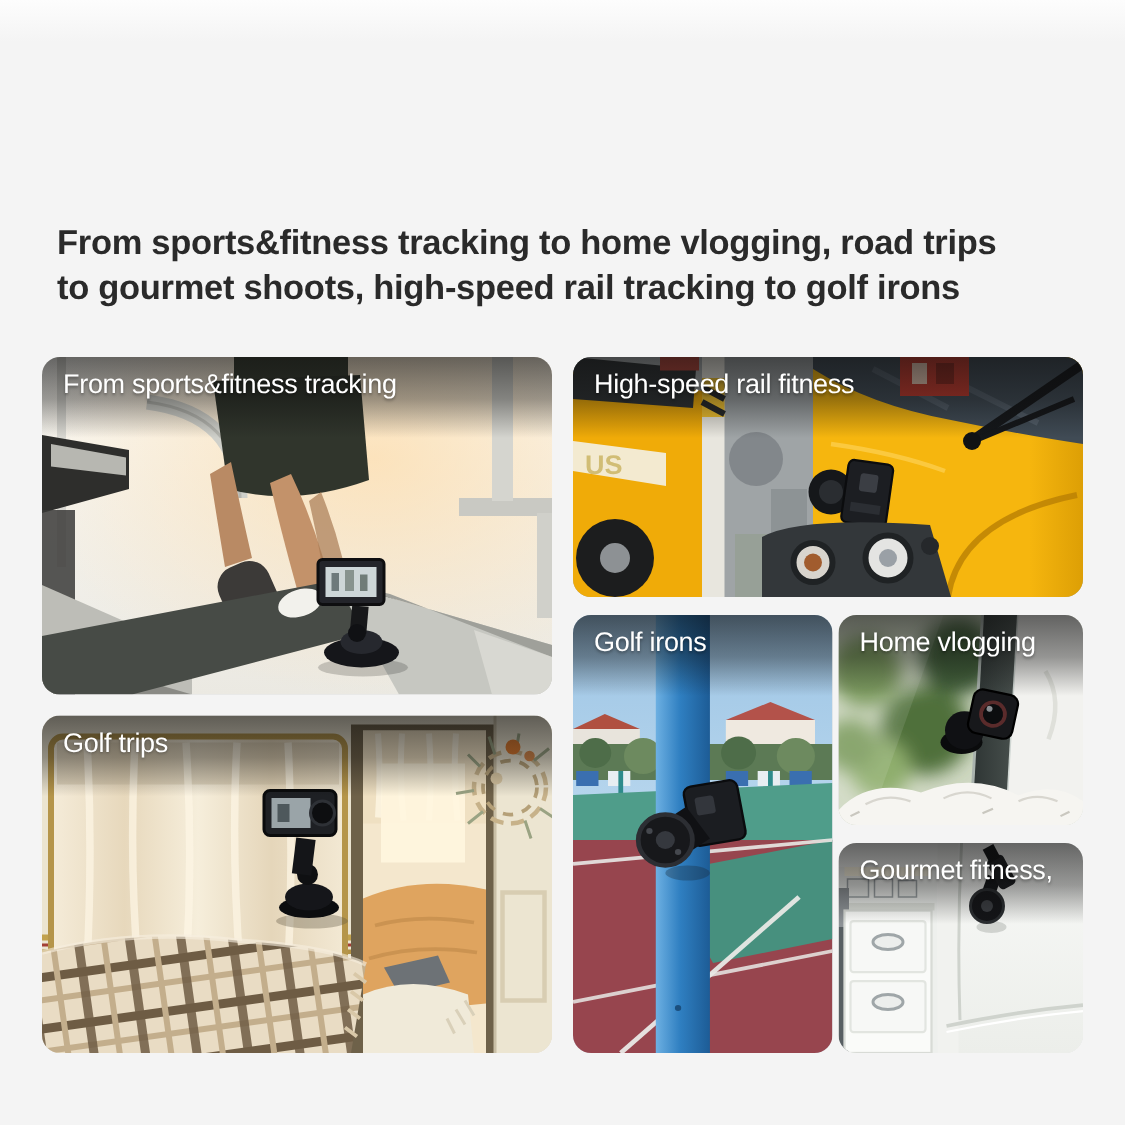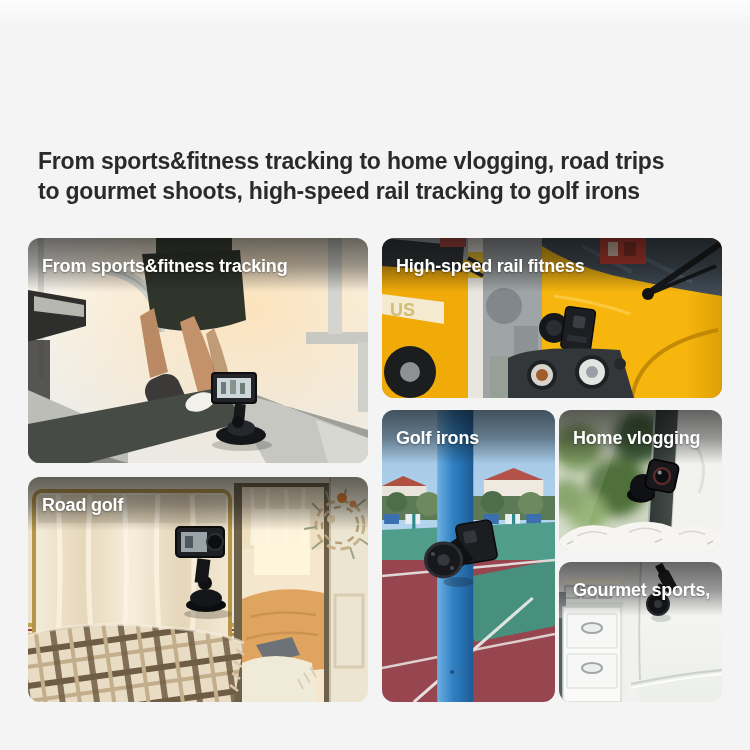--- a/index.html
+++ b/index.html
@@ -24,22 +24,22 @@
     position:absolute;margin:0;border-radius:12px;overflow:hidden;
     background:#ddd;
   }
   .tile svg{position:absolute;inset:0;width:100%;height:100%;display:block;}
   .scrim{
     position:absolute;left:0;top:0;right:0;height:54px;
     background:linear-gradient(to bottom, rgba(10,10,10,.62) 0%, rgba(10,10,10,.40) 52%, rgba(10,10,10,0) 100%);
     pointer-events:none;
   }
   .tile-label{
-    position:absolute;left:14px;top:16px;
-    font-size:18px;line-height:24px;color:#fff;font-weight:700;letter-spacing:-0.2px;
+    position:absolute;left:14px;top:6px;
+    font-size:18px;line-height:24px;color:#fff;font-weight:400;letter-spacing:-0.2px;
     text-shadow:0 1px 2px rgba(0,0,0,.35);
     white-space:nowrap;
   }
   
   #tile-sports  {left:28px; top:238px; width:340px; height:225px;}
   #tile-rail    {left:382px;top:238px; width:340px; height:160px;}
   #tile-road    {left:28px; top:477px; width:340px; height:225px;}
   #tile-golf    {left:382px;top:410px; width:173px; height:292px;}
   #tile-home    {left:559px;top:410px; width:163px; height:140px;}
   #tile-gourmet {left:559px;top:562px; width:163px; height:140px;}
@@ -252,21 +252,21 @@
         <circle cx="-9" cy="-6" r="4" fill="#d8c6a2"></circle>
       </g>
 
       <g>
         <path d="M0,158 Q60,142 130,150 Q192,154 216,166 L206,225 L0,225 Z" fill="url(#plaid)"></path>
         <path d="M0,158 Q60,142 130,150 Q192,154 216,166" stroke="#f6efe0" stroke-width="3" fill="none" opacity="0.6"></path>
         <path d="M208,172 l8,6 M206,184 l8,6 M204,196 l8,6 M202,208 l8,6" stroke="#d9c8a8" stroke-width="2.5"></path>
       </g>
     </svg>
     <div class="scrim"></div>
-    <figcaption class="tile-label">Road golf</figcaption>
+    <figcaption class="tile-label">Golf trips</figcaption>
   </figure>
 
   <figure class="tile" id="tile-golf">
     <svg viewBox="0 0 163 292" preserveAspectRatio="none">
       <defs>
         <linearGradient id="sky" x1="0" y1="0" x2="0" y2="1">
           <stop offset="0" stop-color="#9cc4e4"></stop>
             <stop offset="1" stop-color="#d8ecf9"></stop>
         </linearGradient>
         <linearGradient id="pole" x1="0" y1="0" x2="1" y2="0">
@@ -411,16 +411,16 @@
         <rect x="96" y="22" width="9" height="20" fill="#131518" transform="rotate(20 100 32)"></rect>
         <g transform="rotate(-28 110 22)">
           <rect x="104" y="8" width="12" height="22" rx="3" fill="#1a1c1f"></rect>
           <rect x="106" y="0" width="8" height="10" fill="#101214"></rect>
         </g>
         <circle cx="99" cy="42" r="11" fill="#141518" stroke="#2a2d30" stroke-width="2"></circle>
         <circle cx="99" cy="42" r="4" fill="#3a3d41"></circle>
       </g>
     </svg>
     <div class="scrim"></div>
-    <figcaption class="tile-label">Gourmet sports,</figcaption>
+    <figcaption class="tile-label">Gourmet fitness,</figcaption>
   </figure>
 
 </div>
 
 </body></html>

